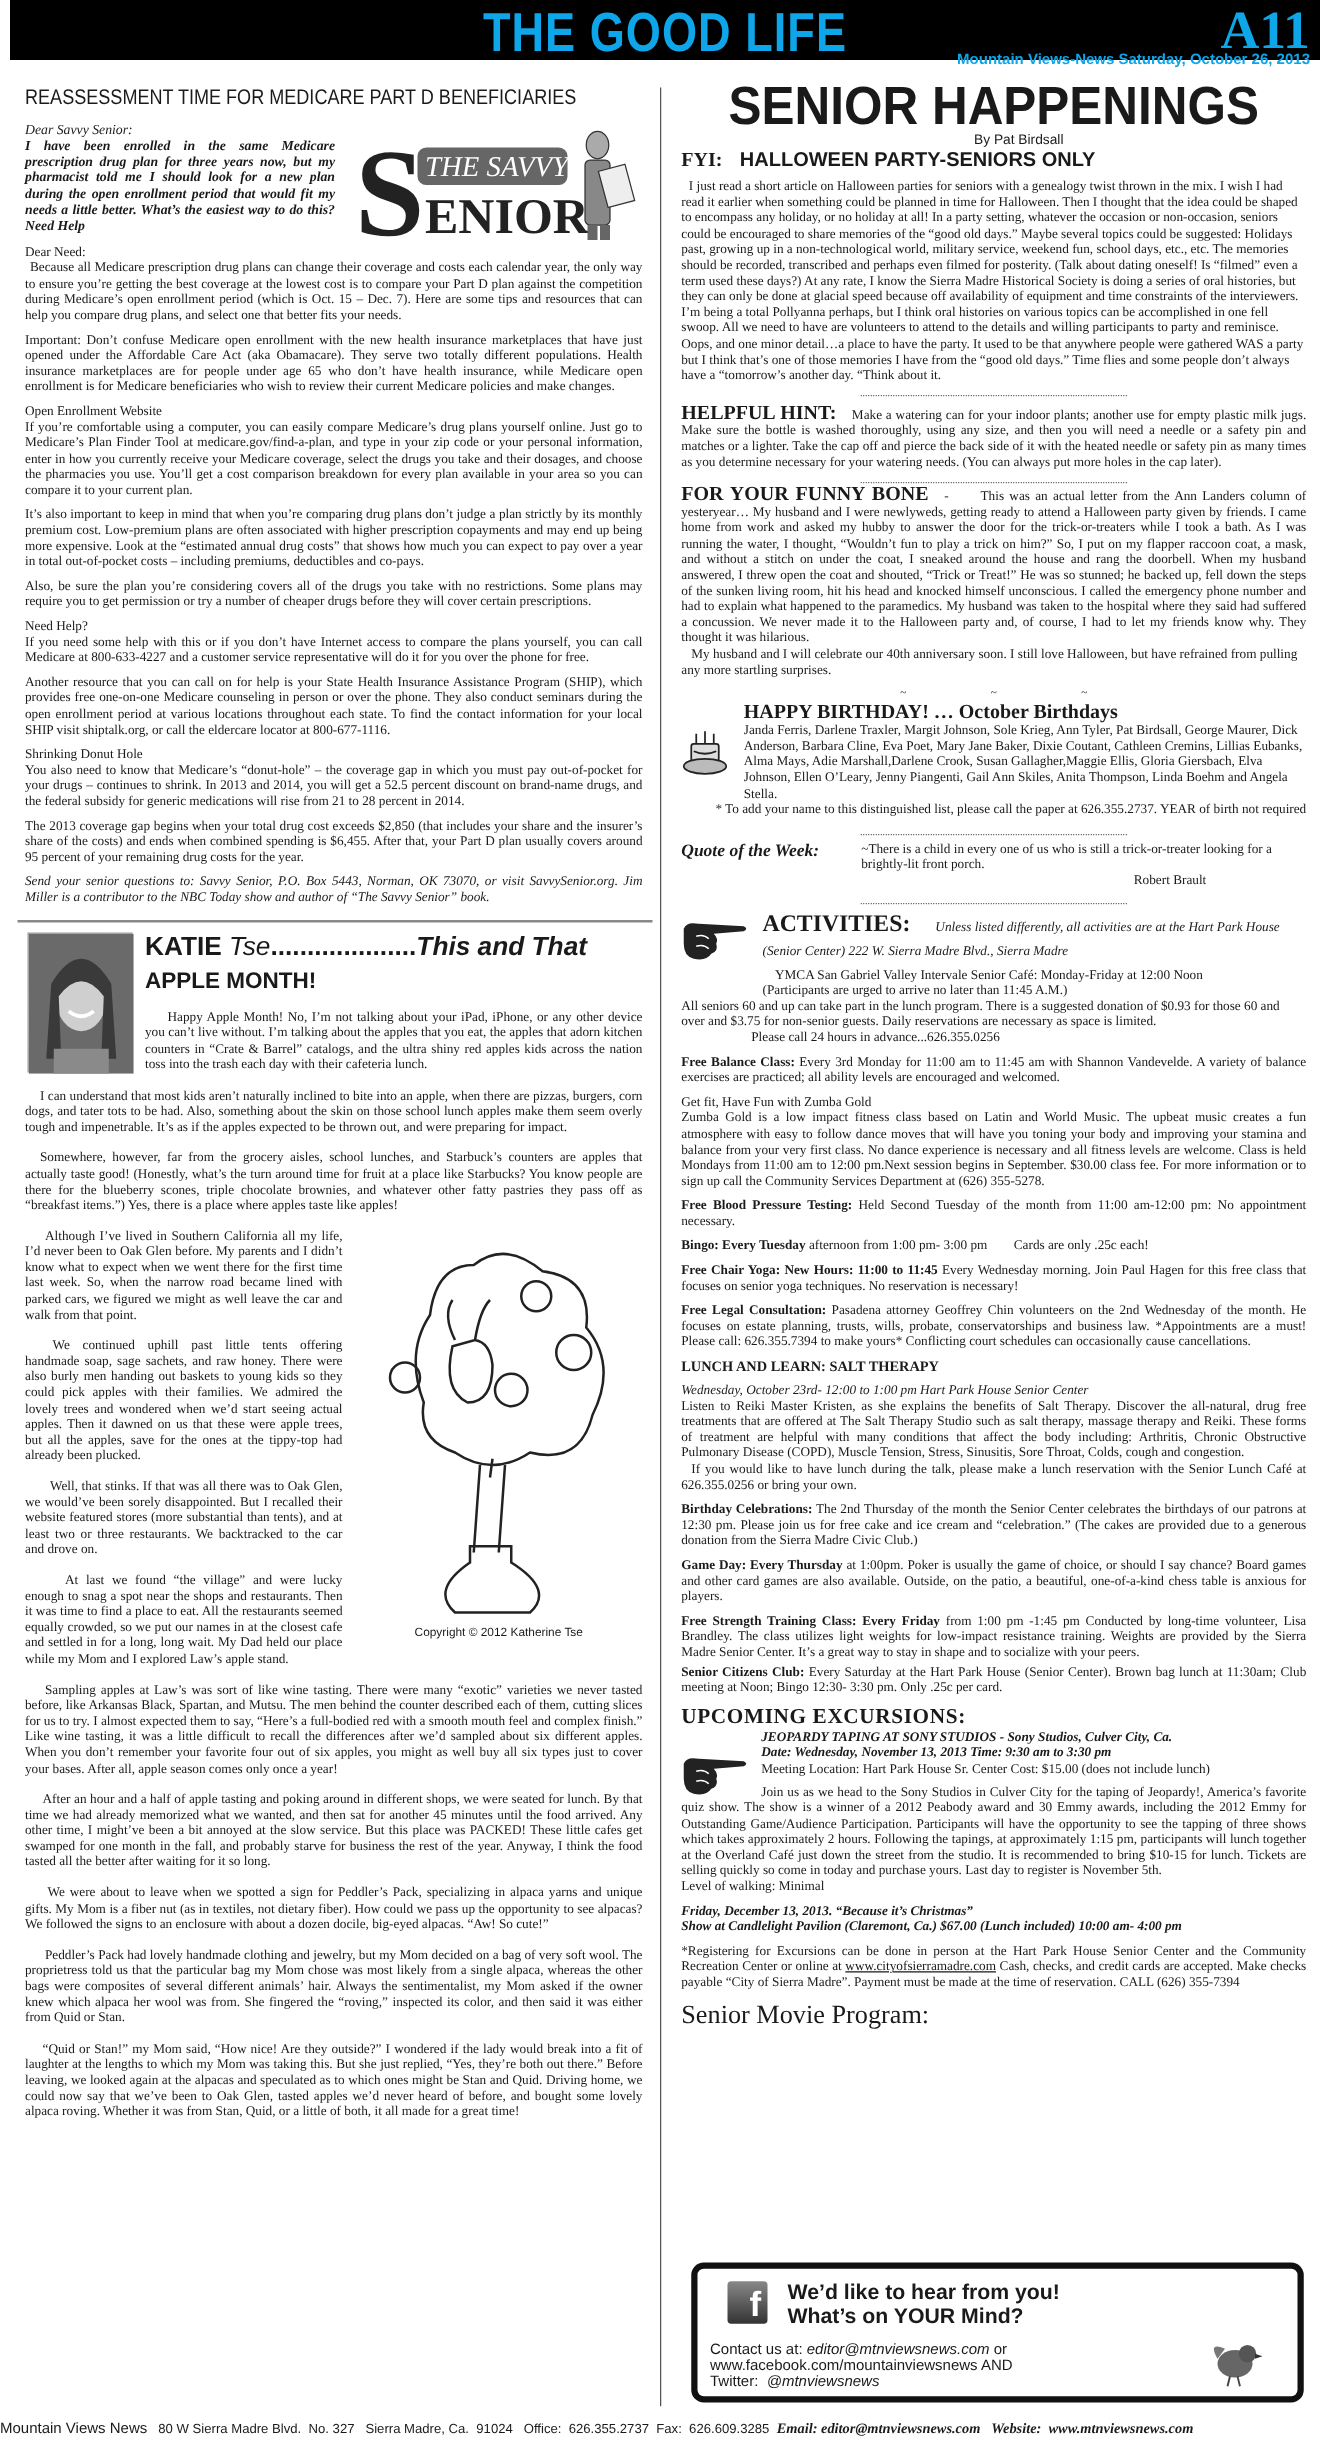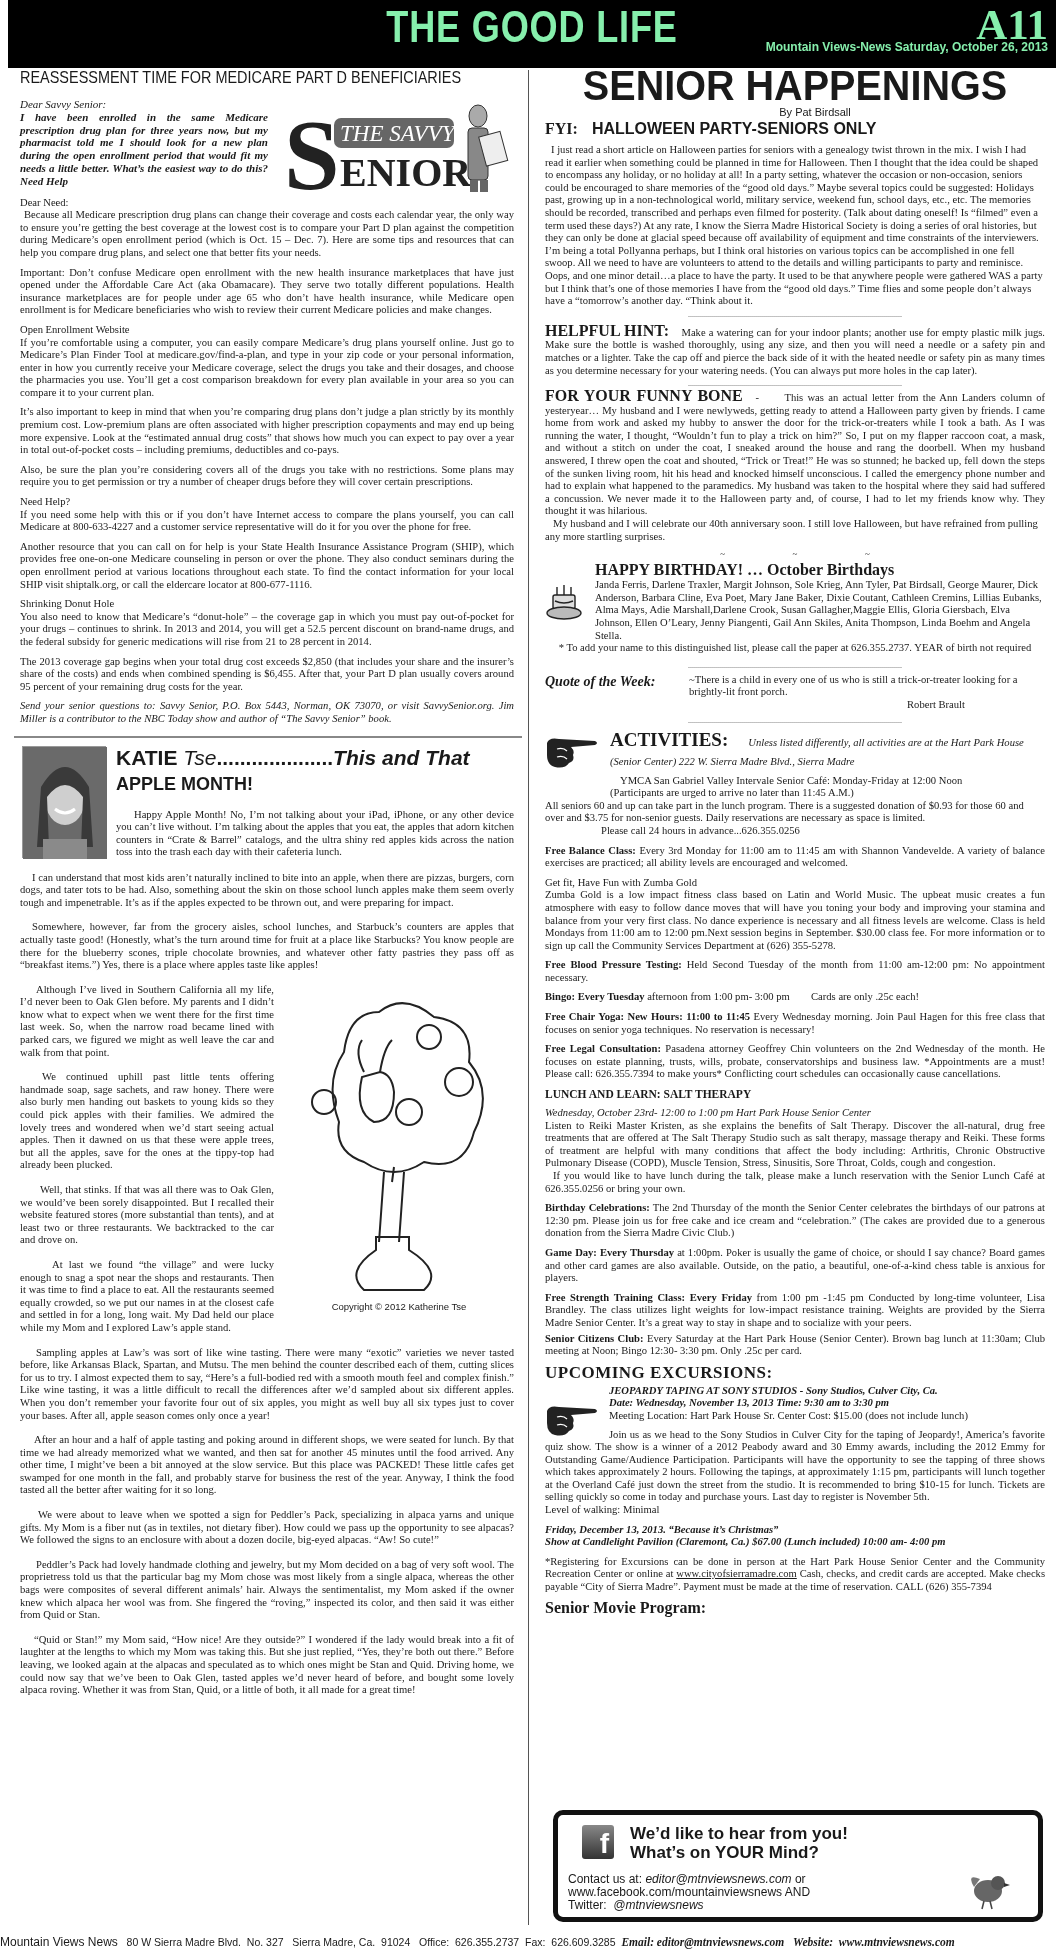--- a/index.html
+++ b/index.html
@@ -1,17 +1,17 @@
 <!DOCTYPE html>
 <html><head>
 <meta charset="utf-8">
 <style>
   * { box-sizing: border-box; margin: 0; padding: 0; }
   body { width: 1056px; height: 1957px; background: #fff; color: #1a1a1a; font-family: "Liberation Serif", serif; overflow: hidden; position: relative; }
-  .masthead { position: absolute; left: 8px; top: 0; width: 1048px; height: 68px; background: #000; color: #86efac; }
+  .masthead { position: absolute; left: 8px; top: 0; width: 1048px; height: 48px; background: #000; color: #0ea5e9; }
   .masthead .title { position: absolute; left: 0; width: 100%; top: 2px; text-align: center; font-family: "Liberation Sans", sans-serif; font-size: 44px; font-weight: bold; letter-spacing: 1px; transform: scaleX(0.82); }
   .masthead .page-no { position: absolute; right: 8px; top: 0px; font-family: "Liberation Serif", serif; font-size: 43px; font-weight: bold; }
   .masthead .dateline { position: absolute; right: 8px; top: 40px; font-family: "Liberation Sans", sans-serif; font-size: 12px; font-weight: bold; }
   .divider-v { position: absolute; left: 528px; top: 70px; width: 1px; height: 1855px; background: #555; }
   .col-left { position: absolute; left: 20px; top: 64px; width: 494px; }
   .col-right { position: absolute; left: 545px; top: 64px; width: 500px; }
   p, .txt { font-size: 10.6px; line-height: 12.6px; text-align: justify; }
   .sec-title { font-family: "Liberation Sans", sans-serif; font-size: 17px; font-weight: normal; transform: scaleX(0.85); transform-origin: left; white-space: nowrap; margin-top: 4px; }
   .letter { font-style: italic; font-weight: bold; font-size: 11px; line-height: 12.8px; }
   .para { margin-top: 7px; }
@@ -26,21 +26,21 @@
   .fyi .lbl { font-family: "Liberation Serif", serif; margin-right: 14px; }
   .dots { text-align: center; font-size: 8px; letter-spacing: 0px; color: #333; margin: 2px 0; }
   .big-label { font-family: "Liberation Serif", serif; font-weight: bold; font-size: 16px; }
   .bday-title { font-weight: bold; font-size: 16px; }
   .cake { position: absolute; left: 0; top: 22px; width: 38px; height: 40px; }
   .b { font-weight: bold; }
   .i { font-style: italic; }
   .act-head { font-size: 19px; font-weight: bold; }
   .pointer { position: absolute; width: 52px; height: 36px; }
   .ue-title { font-family: "Liberation Serif", serif; font-weight: 900; font-size: 17px; letter-spacing: 0.5px; margin-top: 5px; }
-  .smp-title { font-weight: bold; font-size: 16px; margin-top: 5px; }
+  .smp-title { font-weight: normal; font-size: 21px; margin-top: 5px; }
   .contact-box { position: absolute; left: 553px; top: 1810px; width: 490px; height: 112px; border: 5px solid #111; border-radius: 10px; background: #fff; }
   .fb-icon { position: absolute; left: 24px; top: 10px; width: 32px; height: 34px; background: linear-gradient(#888,#333); border-radius: 3px; color: #fff; font-family: "Liberation Sans", sans-serif; font-weight: bold; font-size: 28px; text-align: right; padding-right: 5px; line-height: 38px; overflow: hidden; }
   .cb-head { position: absolute; left: 72px; top: 9px; font-family: "Liberation Sans", sans-serif; font-size: 17px; font-weight: bold; line-height: 19px; }
   .cb-text { position: absolute; left: 10px; top: 58px; width: 380px; font-family: Liberation Sans, sans-serif; font-size: 12px; line-height: 13px; }
   .bird { position: absolute; right: 28px; top: 52px; width: 44px; height: 44px; }
   .footer { position: absolute; left: 0; top: 1935px; width: 1056px; font-family: "Liberation Sans", sans-serif; font-size: 10.5px; white-space: nowrap; }
   .footer .mvn { font-size: 12px; }
   .footer .em { font-family: "Liberation Serif", serif; font-style: italic; font-weight: bold; font-size: 11.5px; }
   .link-u { text-decoration: underline; margin-top: 45px; }
 </style>
@@ -179,21 +179,21 @@
             <line x1="26" y1="4" x2="26" y2="12"></line>
           <rect x="8" y="12" width="22" height="14" rx="2" fill="#ddd"></rect>
           <ellipse cx="19" cy="30" rx="17" ry="6" fill="#bbb"></ellipse>
           <path d="M10 18 Q19 22 28 18"></path>
         </g>
       </svg>
     </div>
     <div class="bday-title">HAPPY BIRTHDAY!  … October Birthdays</div>
     <p style="text-align:left;">Janda Ferris, Darlene Traxler, Margit Johnson, Sole Krieg, Ann Tyler, Pat Birdsall, George Maurer, Dick Anderson, Barbara Cline, Eva Poet, Mary Jane Baker, Dixie Coutant, Cathleen Cremins, Lillias Eubanks, Alma Mays, Adie Marshall,Darlene Crook, Susan Gallagher,Maggie Ellis, Gloria Giersbach, Elva Johnson, Ellen O’Leary, Jenny Piangenti, Gail Ann Skiles, Anita Thompson, Linda Boehm and Angela Stella.</p>
   </div>
-  <p style="text-align:center;">* To add your name to this distinguished list, please call the paper at 626.355.2737.   YEAR of birth not required</p>
+  <p style="text-align:right;">* To add your name to this distinguished list, please call the paper at 626.355.2737.   YEAR of birth not required</p>
   <div class="dots" style="margin-top:6px;">...........................................................................................................</div>
 
   <div style="display:flex; margin-top:4px;">
     <div class="big-label i" style="width:144px; flex-shrink:0; font-size:14px;">Quote of the Week:</div>
     <div>
       <div class="txt" style="text-align:left;">~There is a child in every one of us who is still a trick-or-treater looking for a brightly-lit front porch.</div>
       <div class="txt" style="text-align:right; padding-right:80px;">Robert Brault</div>
     </div>
   </div>
   <div class="dots" style="margin-top:4px;">...........................................................................................................</div>

